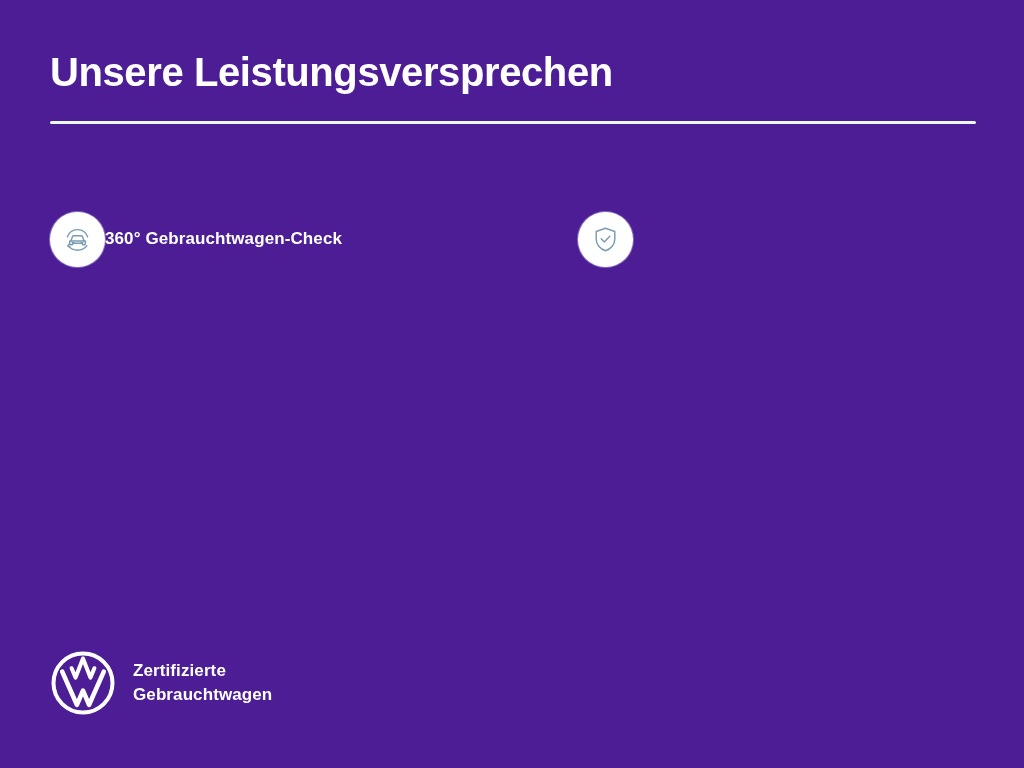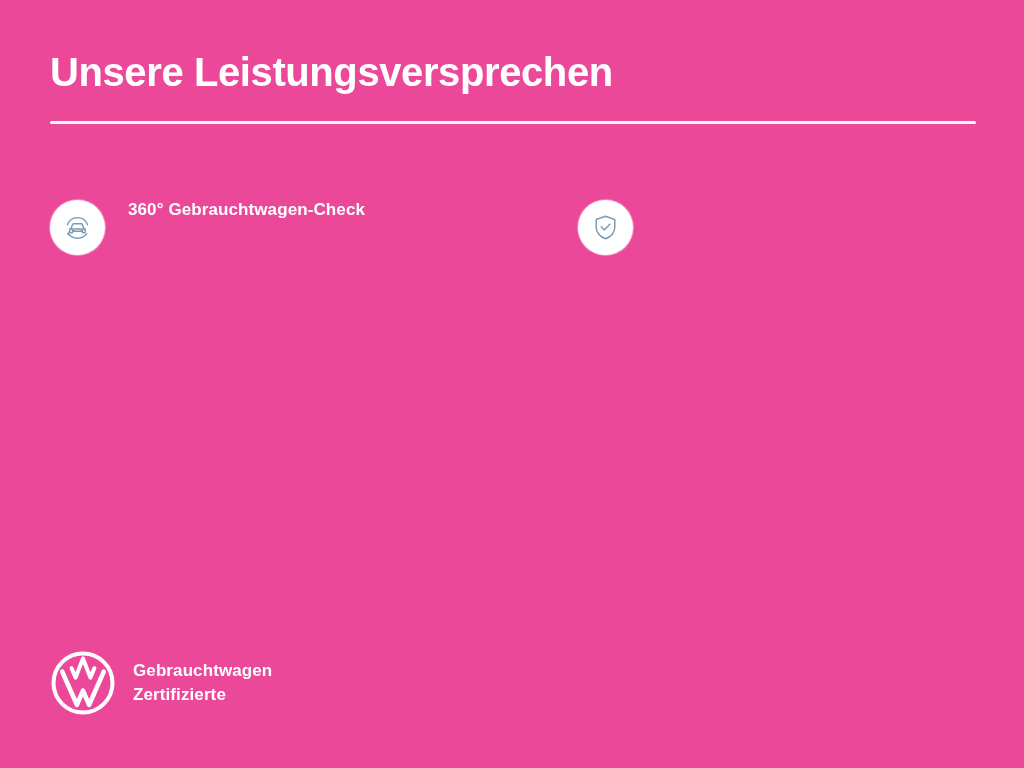--- a/index.html
+++ b/index.html
@@ -14,21 +14,21 @@
   body {
     background:#00AEEF;
     font-family:"Liberation Sans", sans-serif;
     -webkit-font-smoothing:antialiased;
   }
 
   .slide {
     position:relative;
     width:1024px;
     height:768px;
-    background:#ec4899;
+    background:#4c1d95;
   }
 
   
   .header {
     position:absolute;
     left:50px;
     top:50px;
     width:926px;
   }
 
@@ -57,22 +57,21 @@
     width:926px;
     display:grid;
     grid-template-columns:528px 398px;
     grid-auto-rows:78px;
     grid-auto-flow:column;
     column-gap:0px;
   }
 
   .benefit-item {
     display:flex;
-    align-items:flex-start;
-    gap:23px;
+    align-items:center;
   }
 
   .benefit-icon {
     flex:0 0 auto;
     width:55px;
     height:55px;
     border-radius:50%;
     background:#FFFFFF;
     display:flex;
     align-items:center;
@@ -168,18 +167,18 @@
 
   <div class="brand">
     <span class="brand-logo">
       <svg viewBox="0 0 66 66" aria-hidden="true">
         <circle cx="33" cy="33" r="29.5" fill="none" stroke="#FFFFFF" stroke-width="4"></circle>
         <path d="M33 8.6 L25.6 27.6 L21.6 18.2 M33 8.6 L40.4 27.6 L44.4 18.2" fill="none" stroke="#FFFFFF" stroke-width="4" stroke-linecap="round" stroke-linejoin="round"></path>
         <path d="M12.2 21.6 L26.9 54.8 L33 40.6 L39.1 54.8 L53.8 21.6" fill="none" stroke="#FFFFFF" stroke-width="4.6" stroke-linecap="round" stroke-linejoin="round"></path>
       </svg>
     </span>
     <span class="brand-text">
+      <span>Zertifizierte</span>
       <span>Gebrauchtwagen</span>
-      <span>Zertifizierte</span>
     </span>
   </div>
 
 </div>
 
 </body></html>

